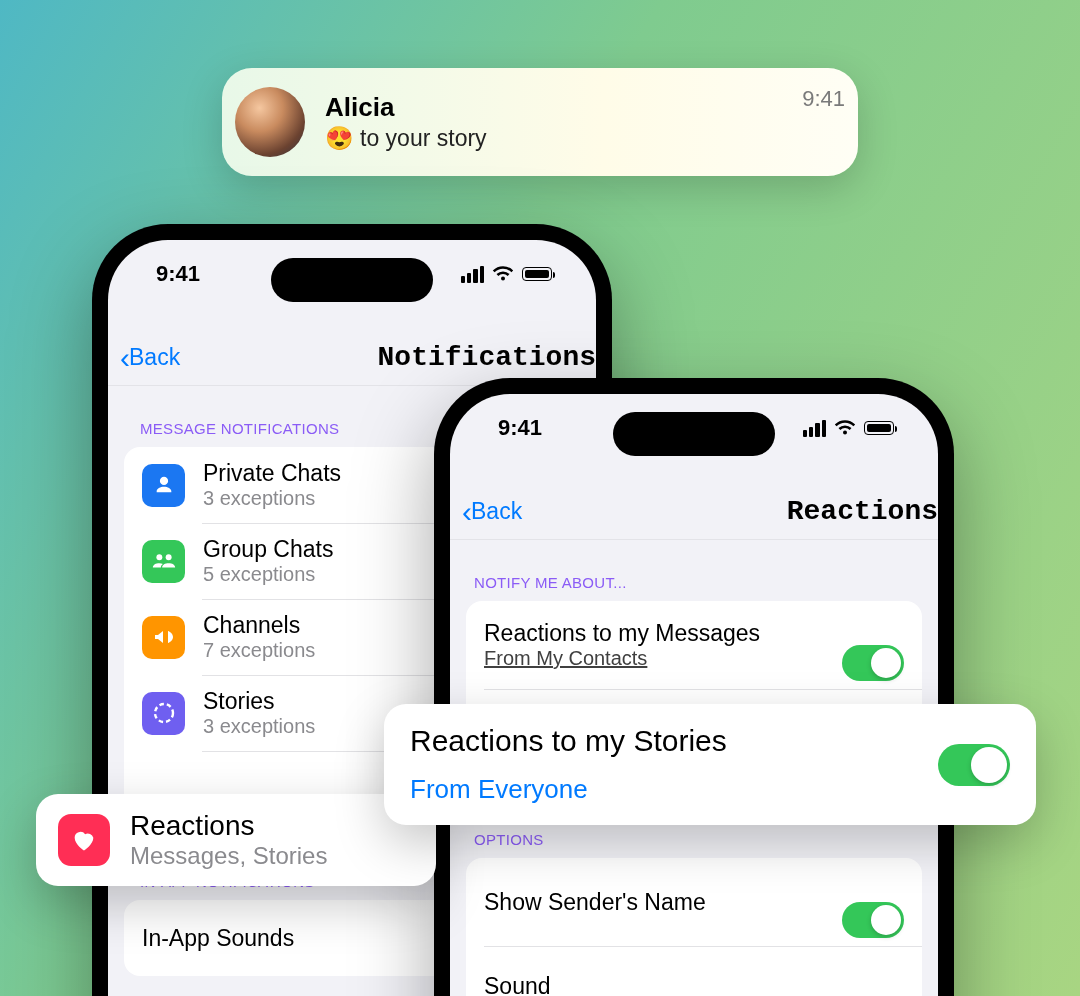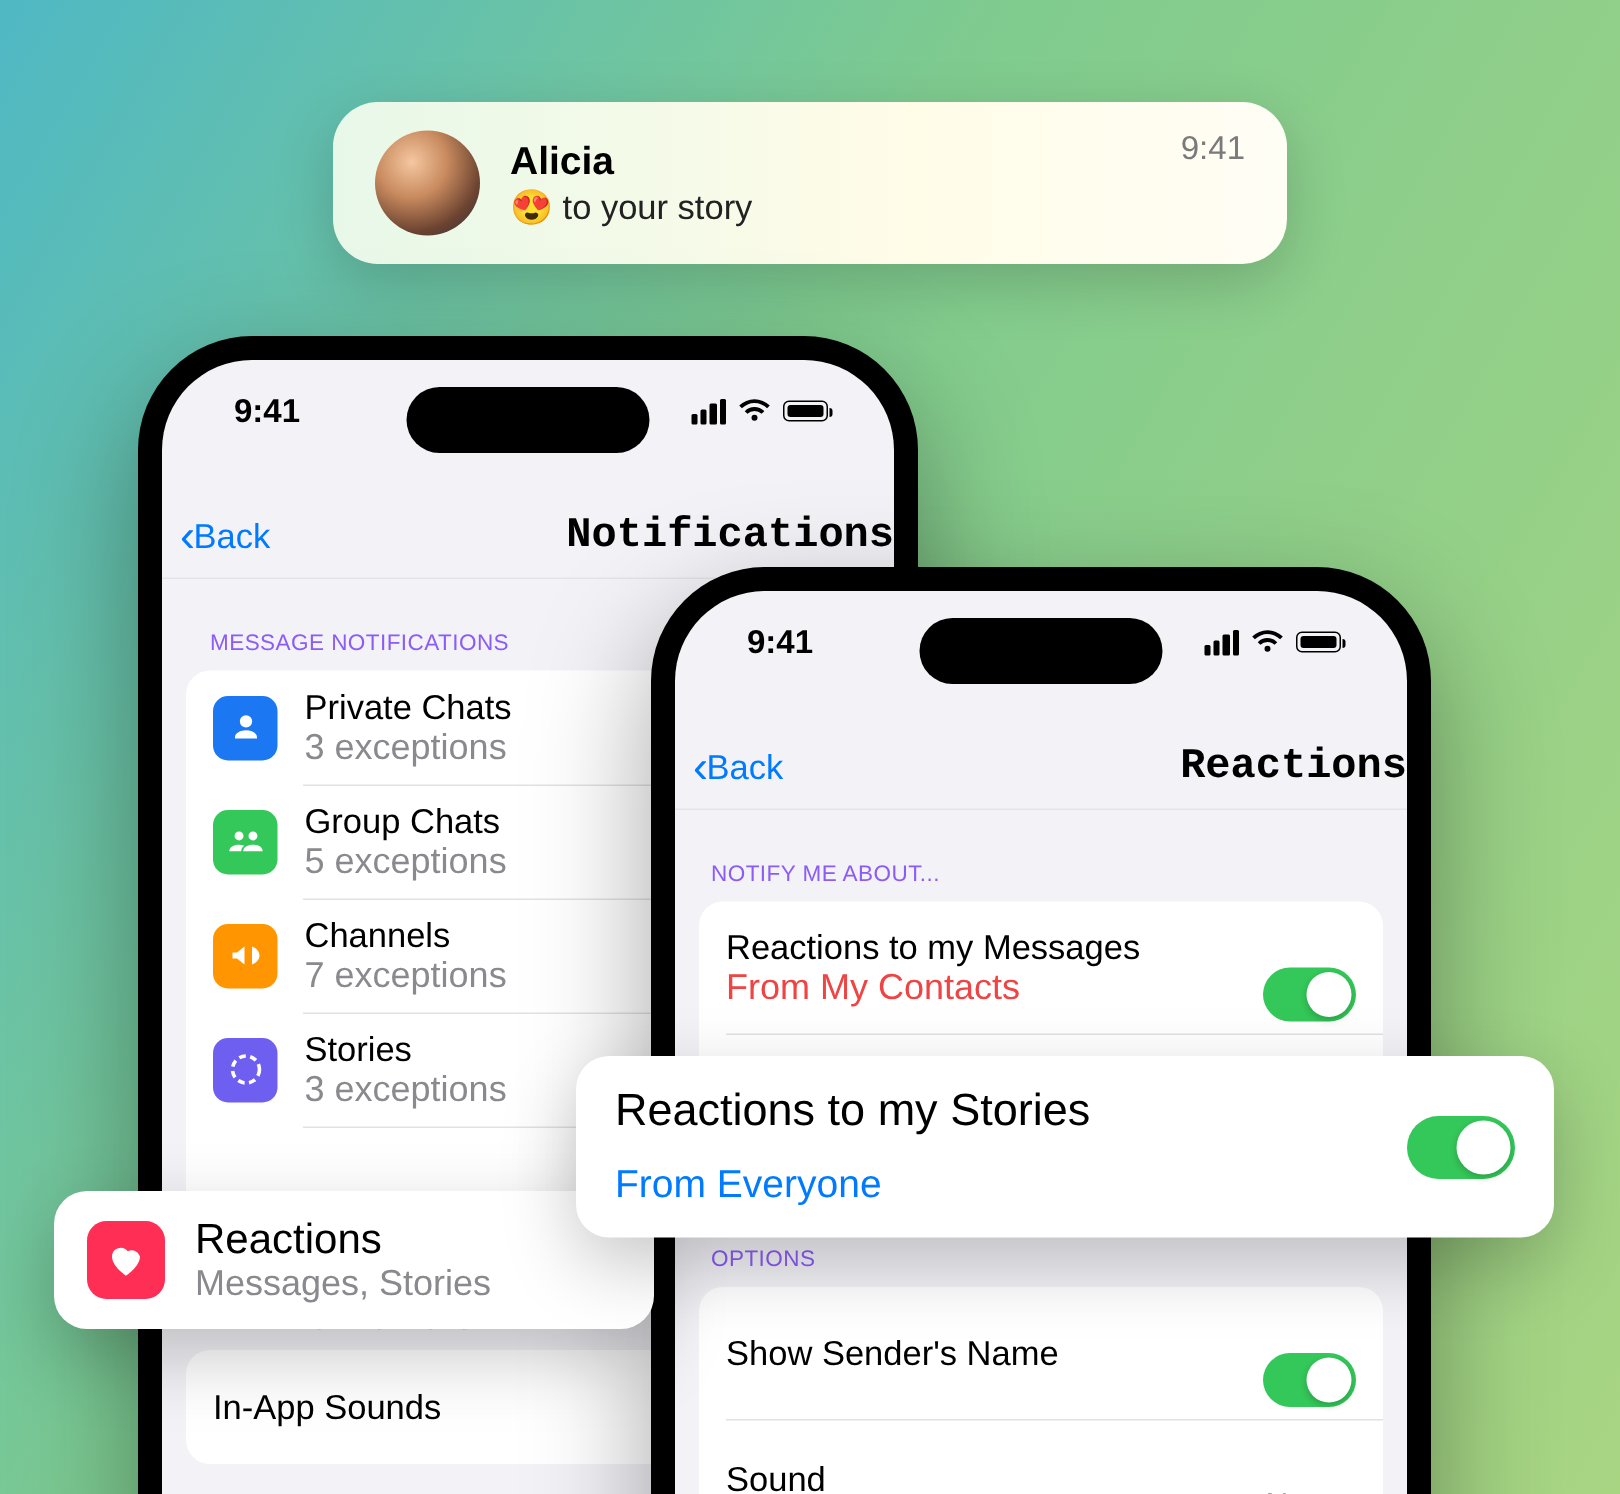--- a/index.html
+++ b/index.html
@@ -17,21 +17,21 @@
       position: absolute;
       top: 68px;
       left: 222px;
       width: 636px;
       height: 108px;
       background: linear-gradient(90deg, #e8f8e8 0%, #fffce8 60%, #fffef5 100%);
       border-radius: 30px;
       box-shadow: 0 12px 40px rgba(0,0,0,0.18);
       display: flex;
       align-items: center;
-      padding: 0 28px;
+      padding: 0 13px;
     }
     .avatar {
       width: 70px;
       height: 70px;
       border-radius: 50%;
       background: radial-gradient(circle at 35% 30%, #f5c7a0 0%, #c98b5f 35%, #6b4230 70%, #2a3140 100%);
       flex-shrink: 0;
       margin-right: 20px;
     }
     .notif-body { flex: 1; }
@@ -170,22 +170,22 @@
       width: 43px;
       height: 43px;
       border-radius: 10px;
       margin-right: 18px;
       display:flex;
       align-items:center;
       justify-content:center;
       flex-shrink: 0;
     }
     .row-body .row-title { font-size: 23px; color: #000; }
-    .row-body .row-sub { font-size: 24px; color: #8a8a8e; margin-top: 0px; }
-    .row-body .row-sub.blue { color: #ef4444; }
+    .row-body .row-sub { font-size: 20px; color: #8a8a8e; margin-top: 0px; }
+    .row-body .row-sub.blue { color: #404040; text-decoration: underline; }
     .row-tail { margin-left: auto; display:flex; align-items:center; gap:8px; color:#8a8a8e; font-size:21px;margin-top:36px;}
     .chevron-right { color:#c6c6ca; font-size:24px; font-weight:400;}
 
     .toggle {
       width: 62px;
       height: 36px;
       border-radius: 20px;
       background: #34c759;
       position: relative;
       flex-shrink:0;

